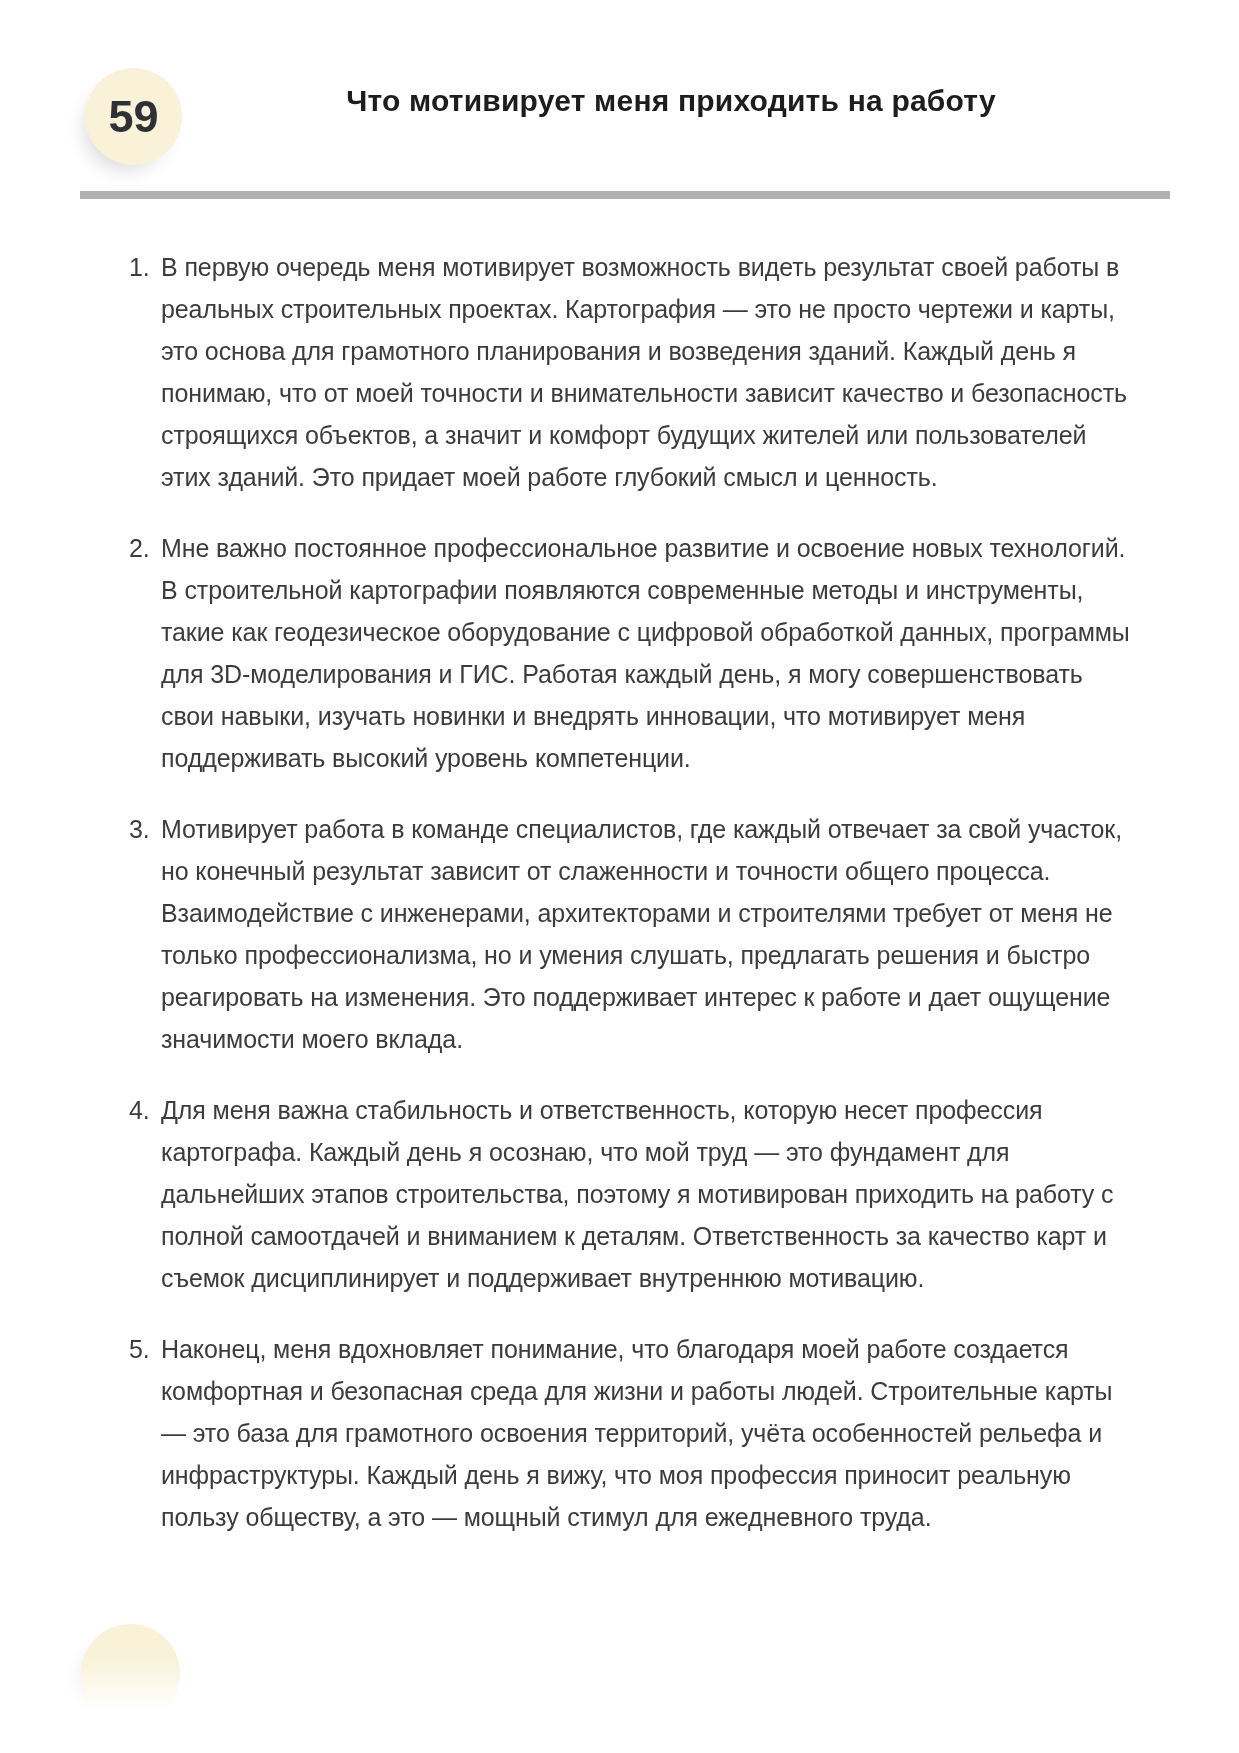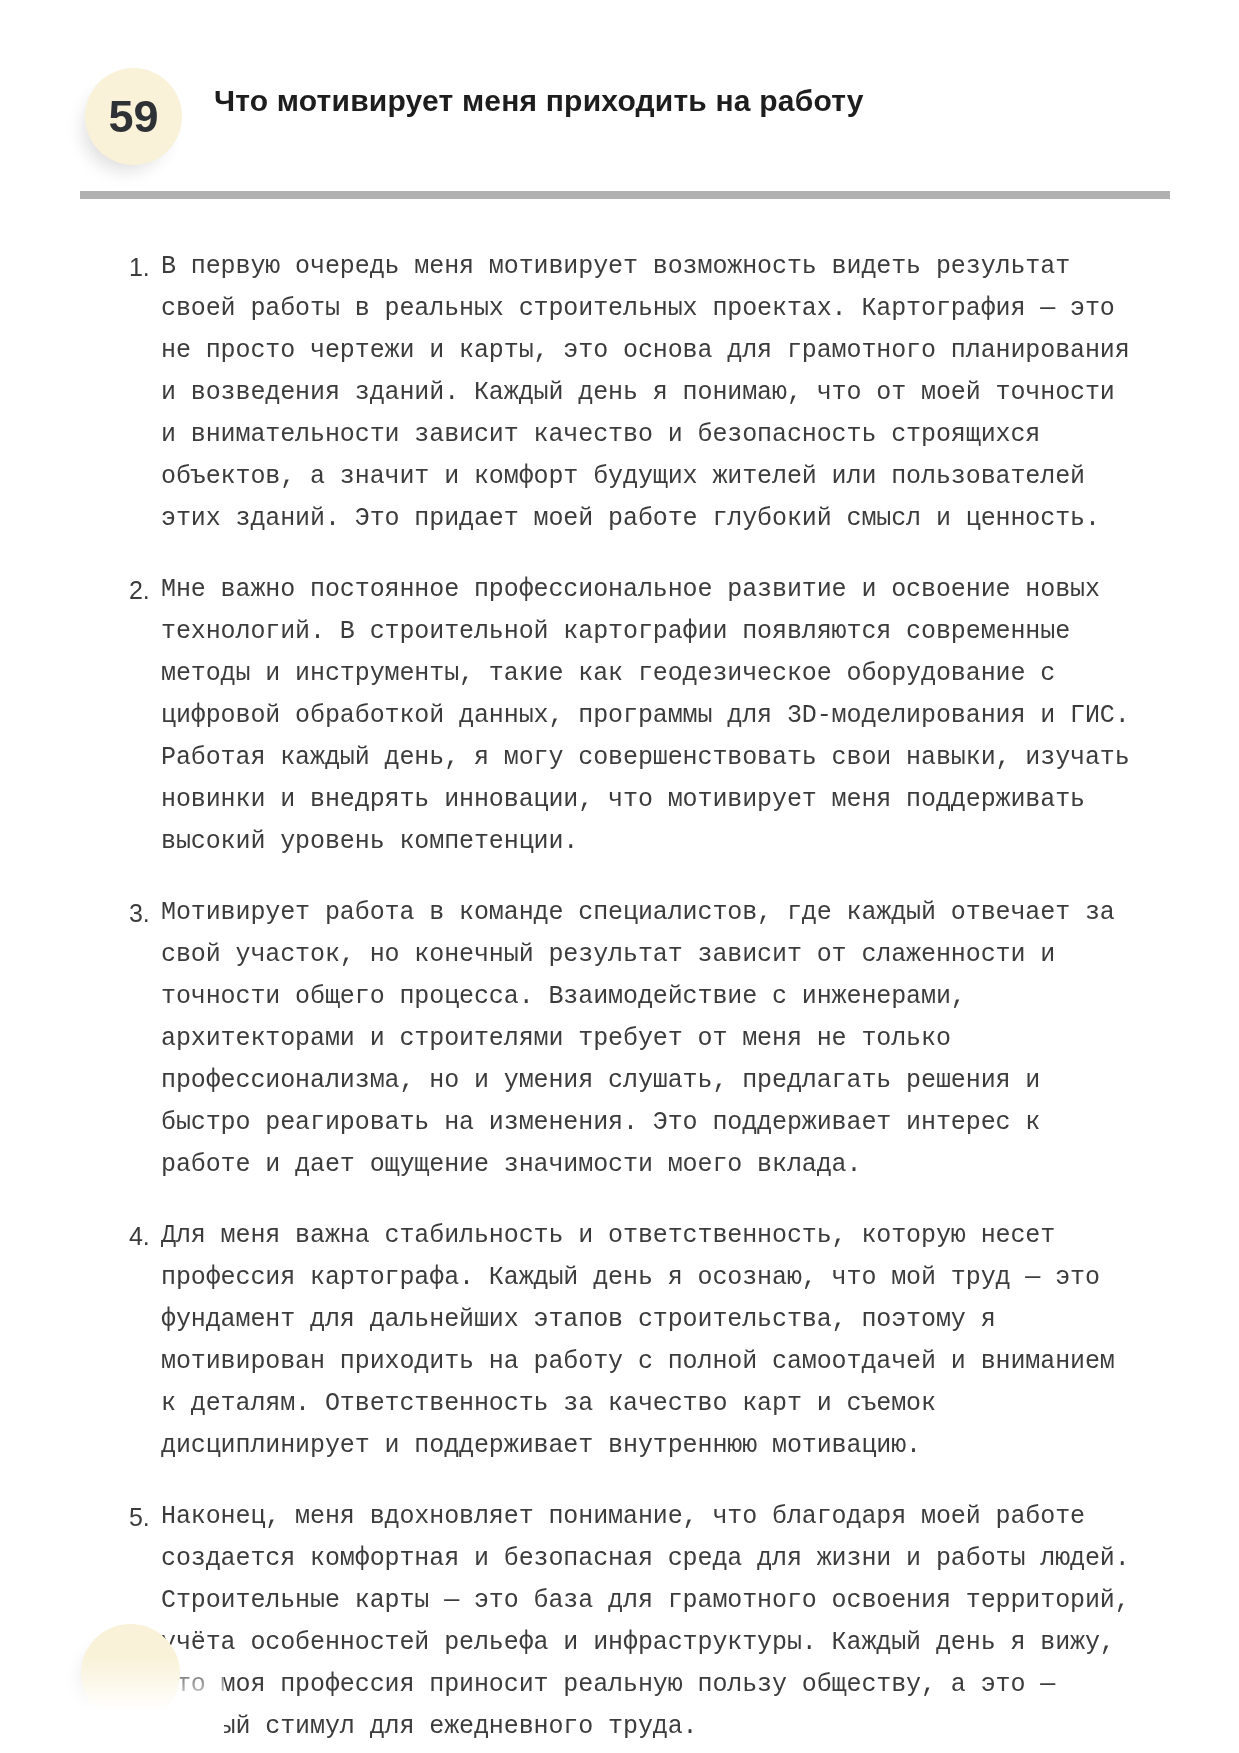--- a/index.html
+++ b/index.html
@@ -37,21 +37,21 @@
   .title {
     position: absolute;
     left: 202px; top: 57px;
     width: 930px;
     font-size: 30px;
     font-weight: 700;
     line-height: 64px;
     color: #1d1d1d;
     letter-spacing: 0.2px;
   }
-  .title .line { display: block; }
+  .title .line { display: block; text-align: center; }
   .divider {
     position: absolute;
     left: 76px; top: 187px;
     width: 1090px; height: 3px;
     background: #b1b1b1;
   }
 
   
   .answers {
     position: absolute;
@@ -69,21 +69,20 @@
   }
   .answer-number {
     flex: 0 0 37px;
     width: 37px;
     padding-left: 9px;
   }
   .answer-text {
     flex: 1 1 auto;
     max-width: 995px;
     text-align: left;
-    font-family: Liberation Mono, monospace;
   }
 
   
   .bottom-circle {
     position: absolute;
     left: 77px; top: 1620px;
     width: 99px; height: 99px;
     border-radius: 50%;
     background: #f9f2d8;
     box-shadow: -8px 10px 16px -6px rgba(0,0,0,0.10);

